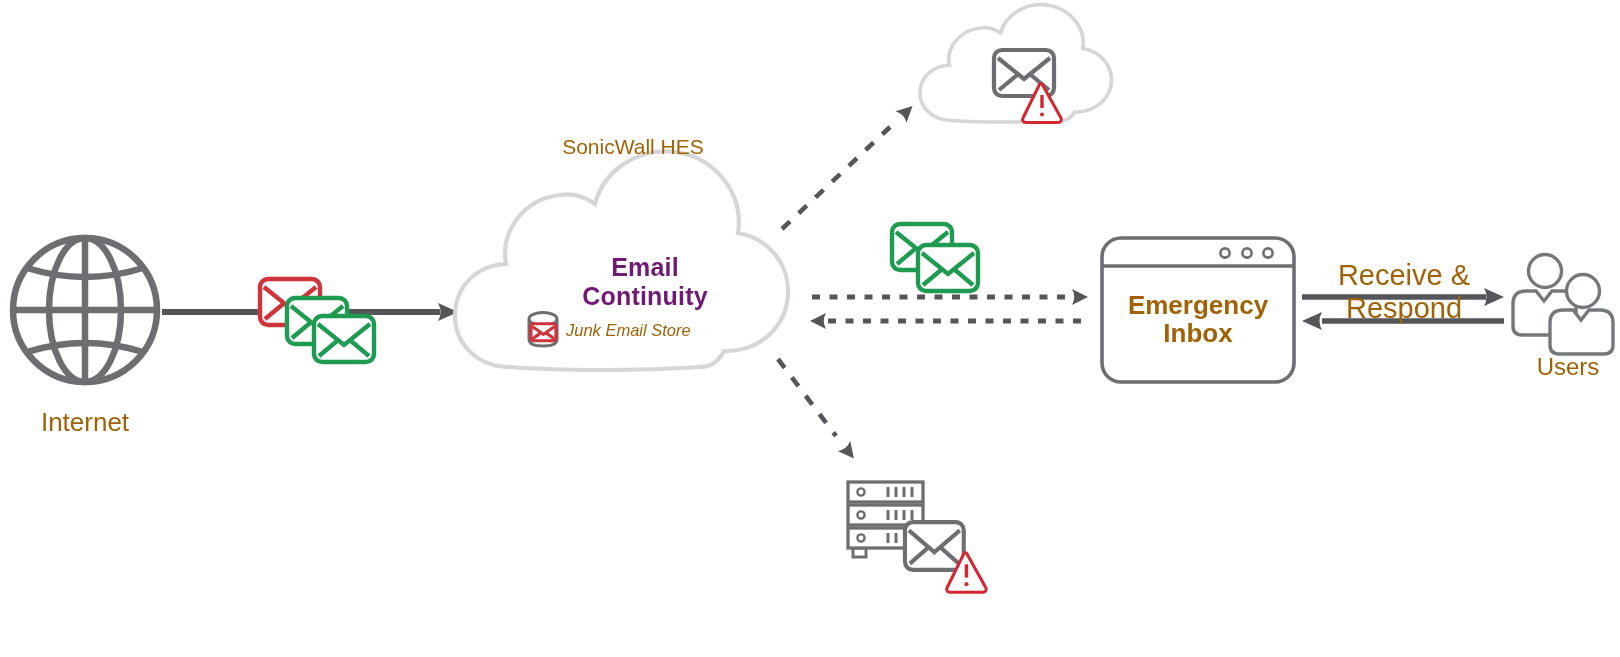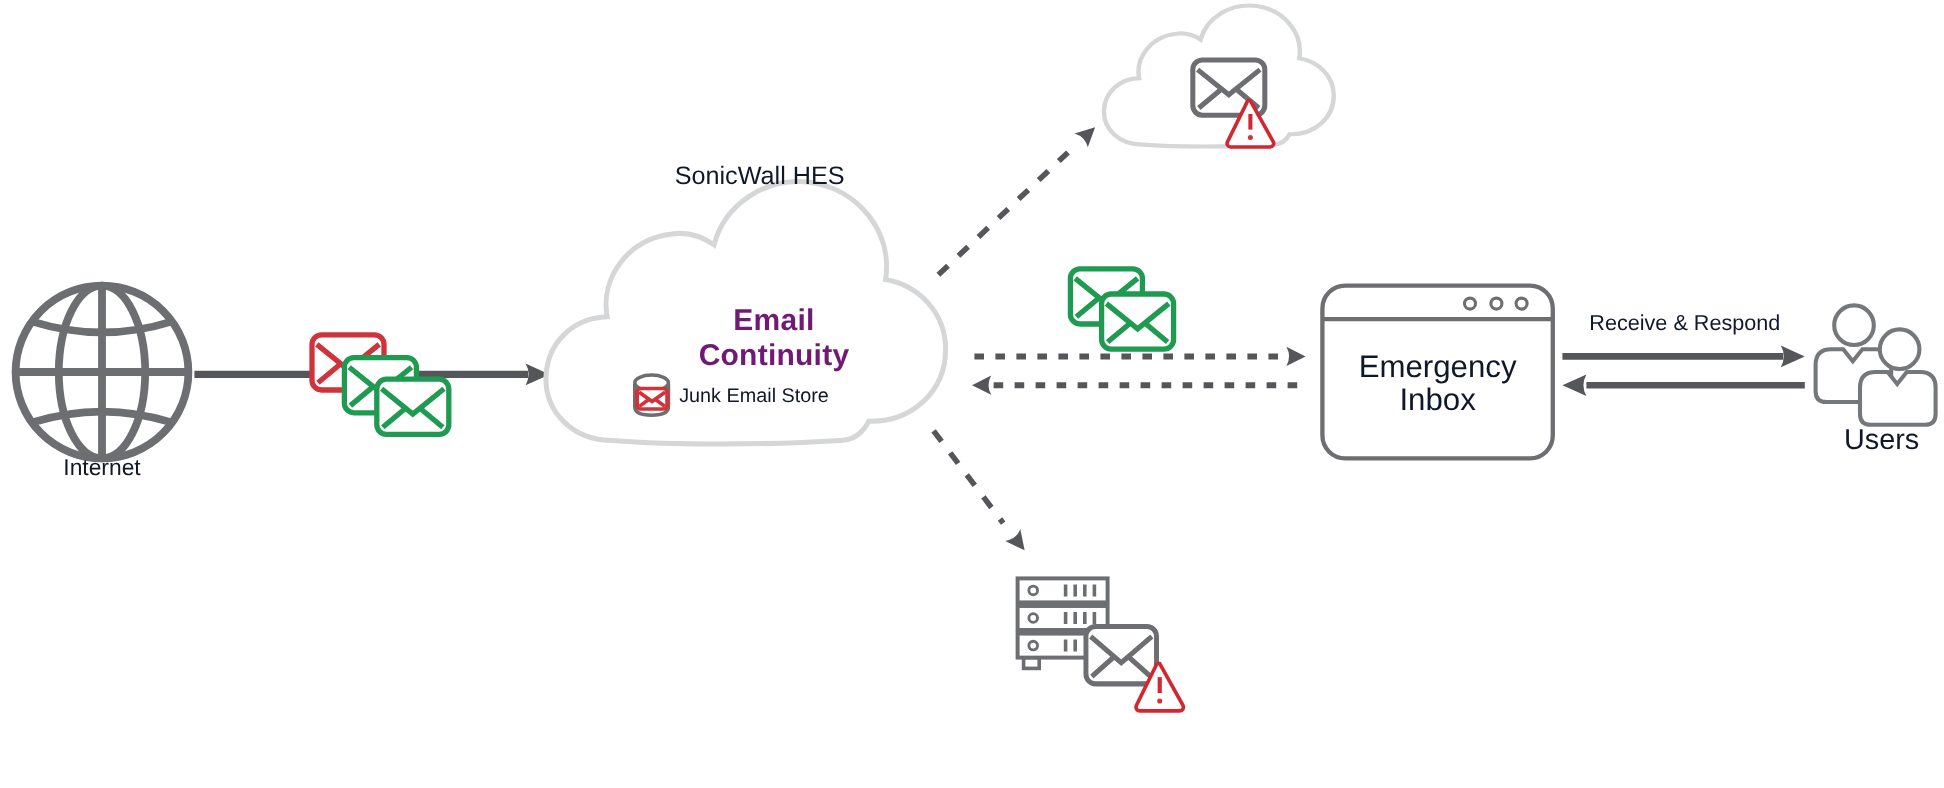--- a/index.html
+++ b/index.html
@@ -1,27 +1,27 @@
 <!DOCTYPE html>
 <html><head>
 <meta charset="utf-8">
 <style>
   html,body{margin:0;padding:0;background:#fff;}
   #canvas{position:relative;width:1620px;height:657px;background:#ffffff;overflow:hidden;
           font-family:"Liberation Sans",sans-serif;}
   #diagram-svg{position:absolute;left:0;top:0;}
-  .lbl{position:absolute;color:#0f172a;text-align:center;white-space:pre-line;
+  .lbl{position:absolute;color:#a16207;text-align:center;white-space:pre-line;
        font-family:"Liberation Sans",sans-serif;line-height:1.15;}
-  .lbl-internet{left:25px;top:380px;width:120px;font-size:19px;}
+  .lbl-internet{left:25px;top:408px;width:120px;font-size:26px;}
   .lbl-hes{left:553px;top:135px;width:160px;font-size:21px;}
   .lbl-continuity{left:545px;top:253px;width:200px;font-size:25px;font-weight:bold;color:#701a75;letter-spacing:.2px;}
-  .lbl-junk{left:566px;top:321px;width:150px;font-size:16.5px;text-align:left;}
+  .lbl-junk{left:566px;top:321px;width:150px;font-size:16.5px;text-align:left;font-style:italic;}
   .lbl-cloud-outage{left:903px;top:135px;width:240px;font-size:22px;}
-  .lbl-inbox{left:1102px;top:291px;width:192px;font-size:26px;line-height:28px;}
-  .lbl-receive{left:1295px;top:259px;width:218px;font-size:18px;}
+  .lbl-inbox{left:1102px;top:291px;width:192px;font-size:26px;line-height:28px;font-weight:bold;}
+  .lbl-receive{left:1295px;top:259px;width:218px;font-size:29px;}
   .lbl-users{left:1508px;top:353px;width:120px;font-size:24px;}
   .lbl-onprem{left:818px;top:598px;width:190px;font-size:24px;line-height:27px;}
 </style>
 </head>
 <body>
 
 <div id="canvas">
 
 <svg id="diagram-svg" width="1620" height="657" viewBox="0 0 1620 657">
   <defs>

